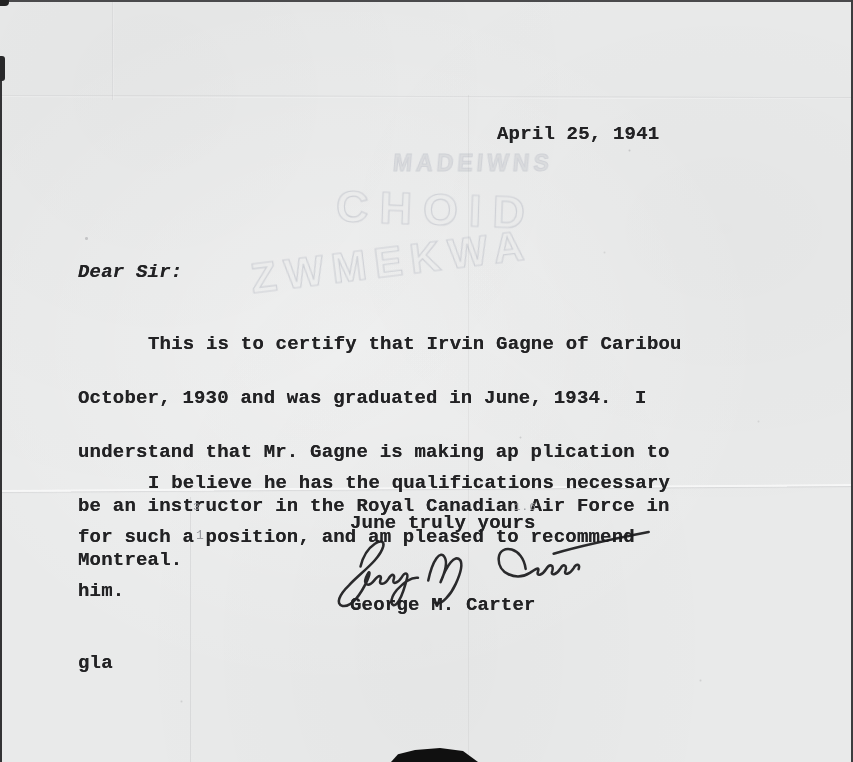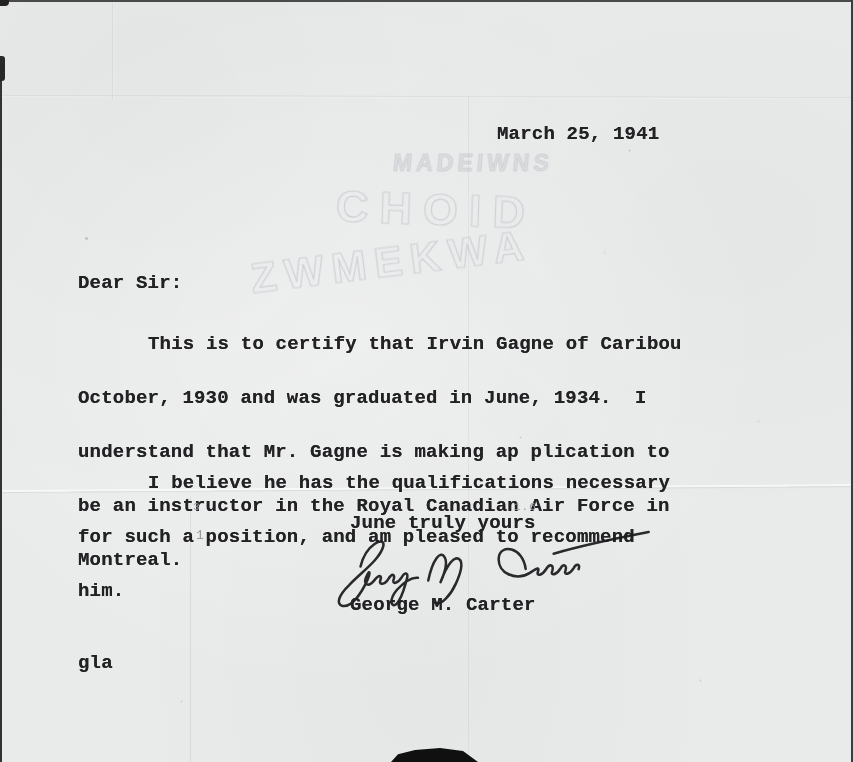--- a/index.html
+++ b/index.html
@@ -77,24 +77,24 @@
   <div class="ghost ghost1">MADEIWNS</div>
   <div class="ghost ghost2">CHOID</div>
   <div class="ghost ghost3">ZWMEKWA</div>
 
   <div class="crease crease-h1"></div>
   <div class="crease crease-v1"></div>
   <div class="crease crease-h2"></div>
   <div class="crease crease-v2"></div>
   <div class="crease crease-v3"></div>
 
-  <div class="tw" style="left:497px; top:125px;">March 25, 1941</div>
+  <div class="tw" style="left:497px; top:125px;">April 25, 1941</div>
 
 
-  <div class="tw" style="left:78px; top:274px;">Dear Sir:</div>
+  <div class="tw" style="left:78px; top:263px;font-style:italic;">Dear Sir:</div>
 
   <div class="tw" style="left:78px; top:299px;">
     <div class="ind">This is to certify that Irvin Gagne of Caribou</div>
     <div>October, 1930 and was graduated in June, 1934.  I</div>
     <div>understand that Mr. Gagne is making ap plication to</div>
     <div>be an instructor in the Royal Canadian Air Force in</div>
     <div>Montreal.</div>
   </div>
 
   <div class="tw" style="left:78px; top:438px;">

